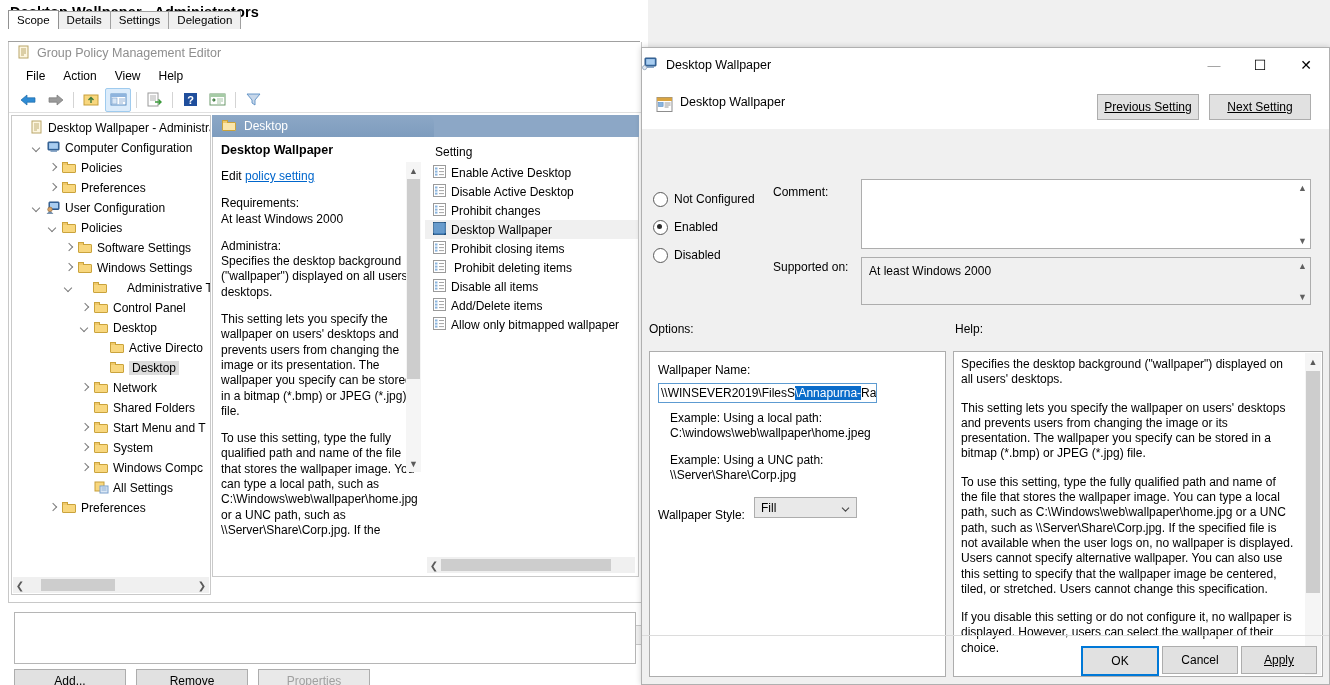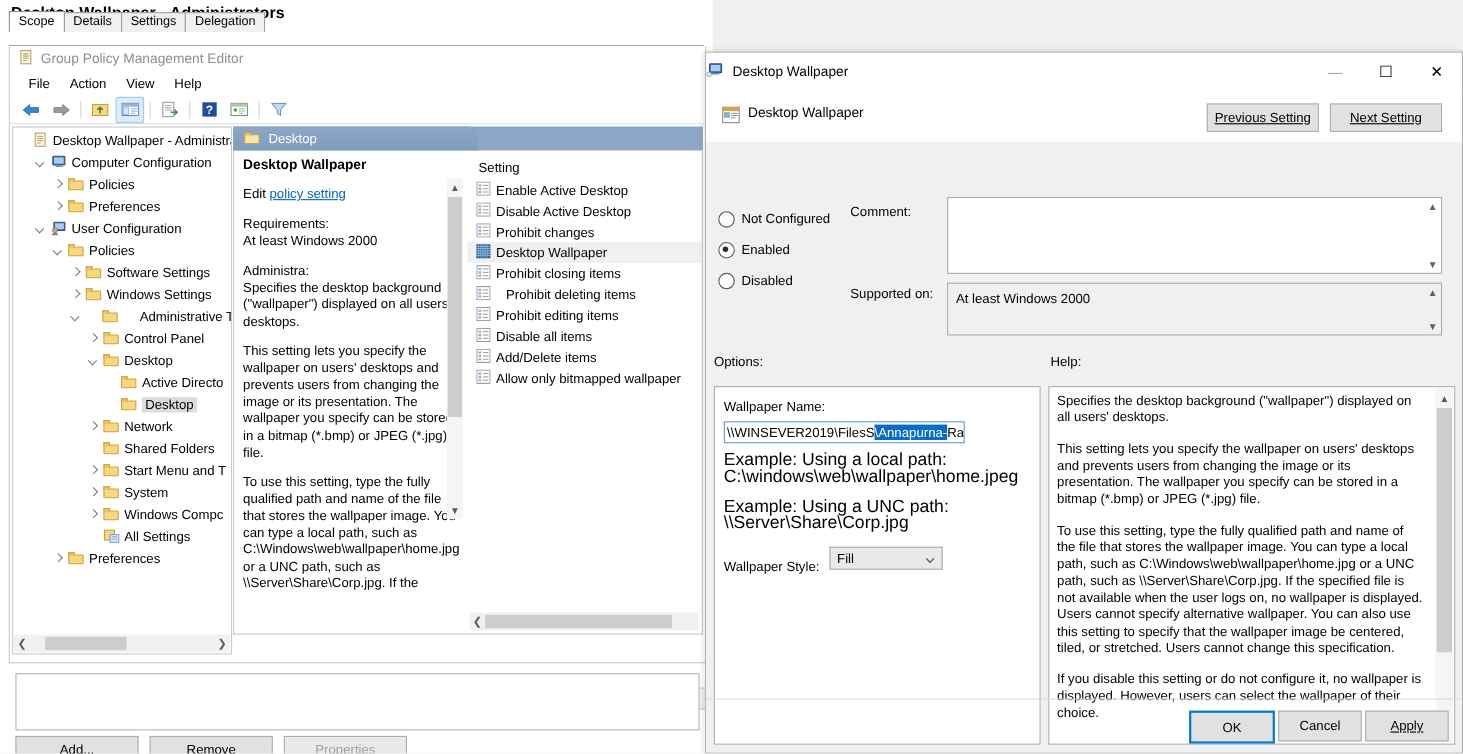--- a/index.html
+++ b/index.html
@@ -124,21 +124,21 @@
   .vbar .up,.vbar .down { position:absolute; left:0; width:15px; height:15px; display:flex; align-items:center; justify-content:center; font-size:9px; color:#606060;}
   .vbar .up{top:0;} .vbar .down{bottom:0;}
 
   .lbl-options { position:absolute; left:7px; top:193px; font-size:12px; }
   .lbl-help { position:absolute; left:313px; top:193px; font-size:12px; }
 
   .opt-panel { position:absolute; left:7px; top:222px; width:297px; height:326px; background:#ffffff; border:1px solid #adadad; box-sizing:border-box; }
   .opt-panel .lbl1 { position:absolute; left:8px; top:11px; font-size:12px;}
   .wp-input { position:absolute; left:8px; top:31px; width:219px; height:20px; border:1px solid #5d9bd1; background:#fff; box-sizing:border-box; font-size:12px; padding:2px 0 0 2px; white-space:nowrap; overflow:hidden;}
   .wp-input .selhl { background:#0a6cca; color:#ffffff; }
-  .opt-panel .ex { position:absolute; left:8px; font-size:16px; line-height:15px;}
+  .opt-panel .ex { position:absolute; left:20px; font-size:12px; line-height:15px;}
   .opt-panel .ex1 { top:59px; }
   .opt-panel .ex2 { top:101px; }
   .lbl-style { position:absolute; left:8px; top:156px; font-size:12px;}
   .combo { position:absolute; left:104px; top:145px; width:103px; height:21px; background:#e9e9e9; border:1px solid #adadad; box-sizing:border-box; display:flex; align-items:center; padding-left:6px; font-size:12px;}
   .combo .arr { position:absolute; right:7px; top:5px; width:8px; height:8px; }
 
   .help-panel { position:absolute; left:311px; top:222px; width:370px; height:326px; background:#ffffff; border:1px solid #adadad; box-sizing:border-box; overflow:hidden; }
   .help-text { position:absolute; left:7px; top:5px; width:333px; font-size:12px; line-height:15.3px; }
   .help-text p { margin:0 0 13px 0; }
   .help-scroll { position:absolute; right:1px; top:1px; width:16px; bottom:1px; background:#f5f5f5;}
@@ -462,31 +462,21 @@
                   <span style="margin-left: 5px;">Prohibit closing items</span>
                 </div>
                 <div class="srow">
                   <span class="ic"><svg width="13" height="13" viewBox="0 0 13 13">
                       <rect x="0.5" y="0.5" width="12" height="12" fill="#ffffff" stroke="#9a9a9a"></rect>
                       <rect x="2" y="2.5" width="2.5" height="2" fill="#8ab4dd"></rect>
                       <rect x="2" y="5.6" width="2.5" height="2" fill="#8ab4dd"></rect>
                       <rect x="2" y="8.6" width="2.5" height="2" fill="#8ab4dd"></rect>
                       <path d="M6 3.5h5M6 6.6h5M6 9.6h5" stroke="#9a9a9a" stroke-width="0.9"></path>
                     </svg></span>
-                  <span style="margin-left: 14px; text-align: center;">Prohibit deleting items</span>
-                </div>
-                <div class="srow">
-                  <span class="ic"><svg width="13" height="13" viewBox="0 0 13 13">
-                      <rect x="0.5" y="0.5" width="12" height="12" fill="#ffffff" stroke="#9a9a9a"></rect>
-                      <rect x="2" y="2.5" width="2.5" height="2" fill="#8ab4dd"></rect>
-                      <rect x="2" y="5.6" width="2.5" height="2" fill="#8ab4dd"></rect>
-                      <rect x="2" y="8.6" width="2.5" height="2" fill="#8ab4dd"></rect>
-                      <path d="M6 3.5h5M6 6.6h5M6 9.6h5" stroke="#9a9a9a" stroke-width="0.9"></path>
-                    </svg></span>
-                  <span style="margin-left: 5px;">Prohibit editing items</span>
+                  <span style="margin-left: 8px; text-align: center;">Prohibit deleting items</span>
                 </div>
                 <div class="srow">
                   <span class="ic"><svg width="13" height="13" viewBox="0 0 13 13">
                       <rect x="0.5" y="0.5" width="12" height="12" fill="#ffffff" stroke="#9a9a9a"></rect>
                       <rect x="2" y="2.5" width="2.5" height="2" fill="#8ab4dd"></rect>
                       <rect x="2" y="5.6" width="2.5" height="2" fill="#8ab4dd"></rect>
                       <rect x="2" y="8.6" width="2.5" height="2" fill="#8ab4dd"></rect>
                       <path d="M6 3.5h5M6 6.6h5M6 9.6h5" stroke="#9a9a9a" stroke-width="0.9"></path>
                     </svg></span>
                   <span style="margin-left: 5px;">Disable all items</span>

